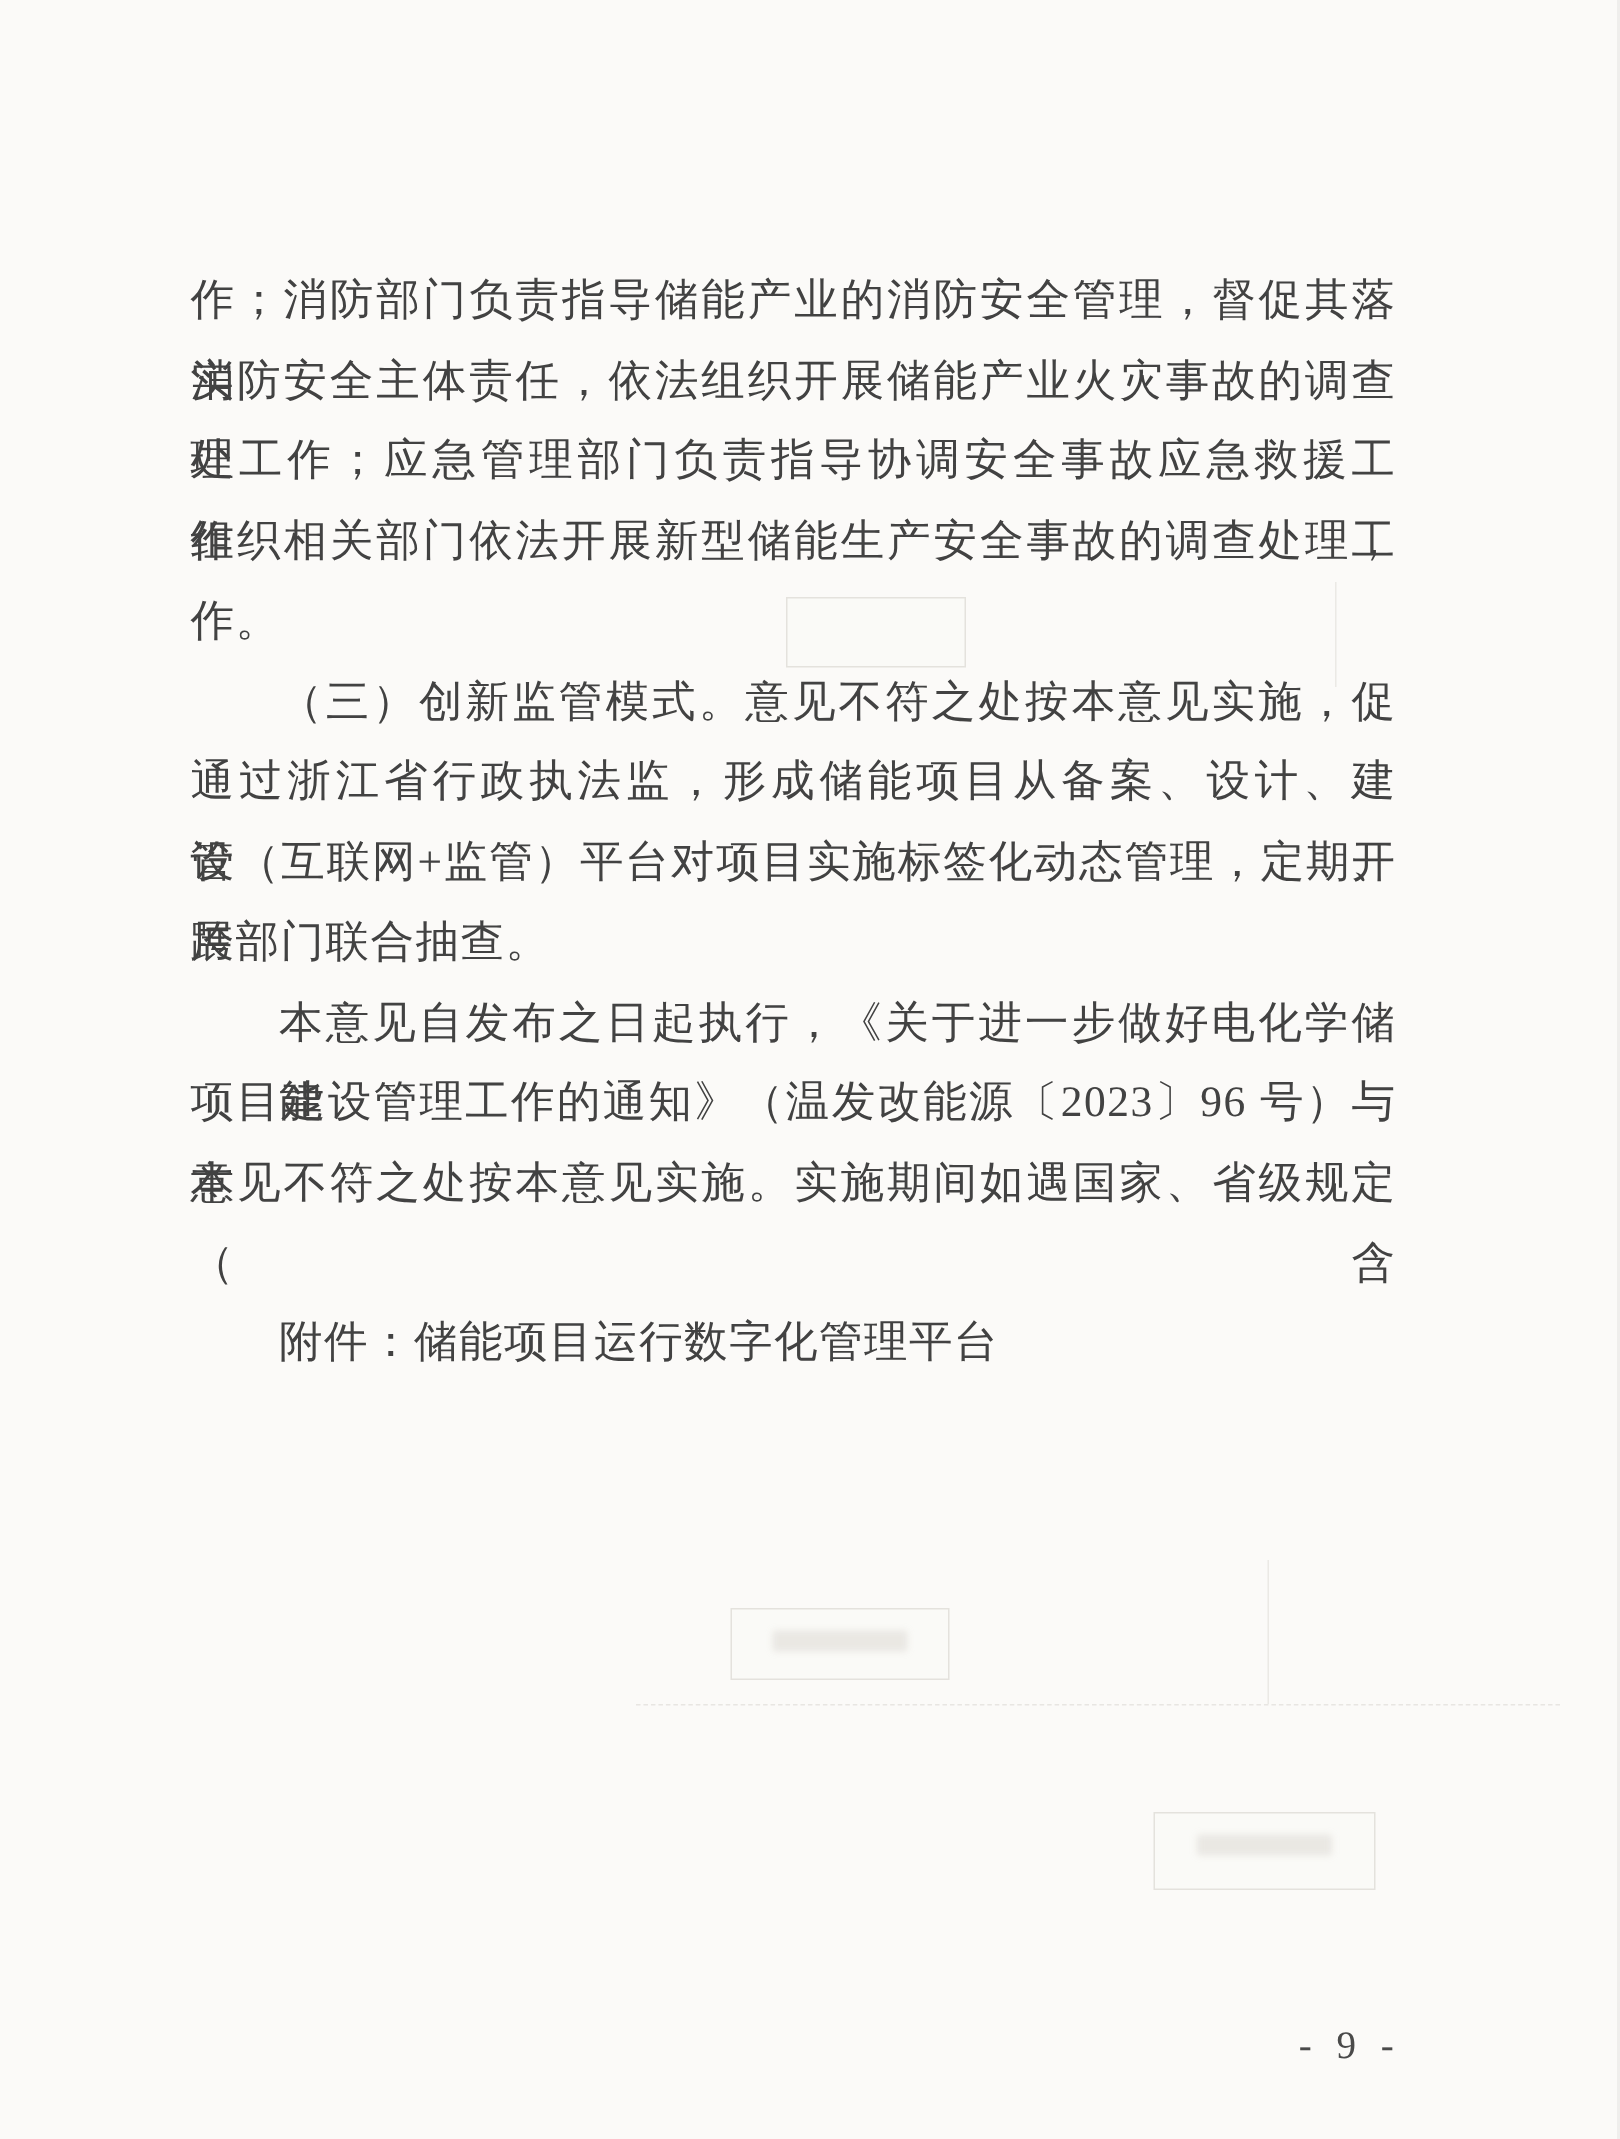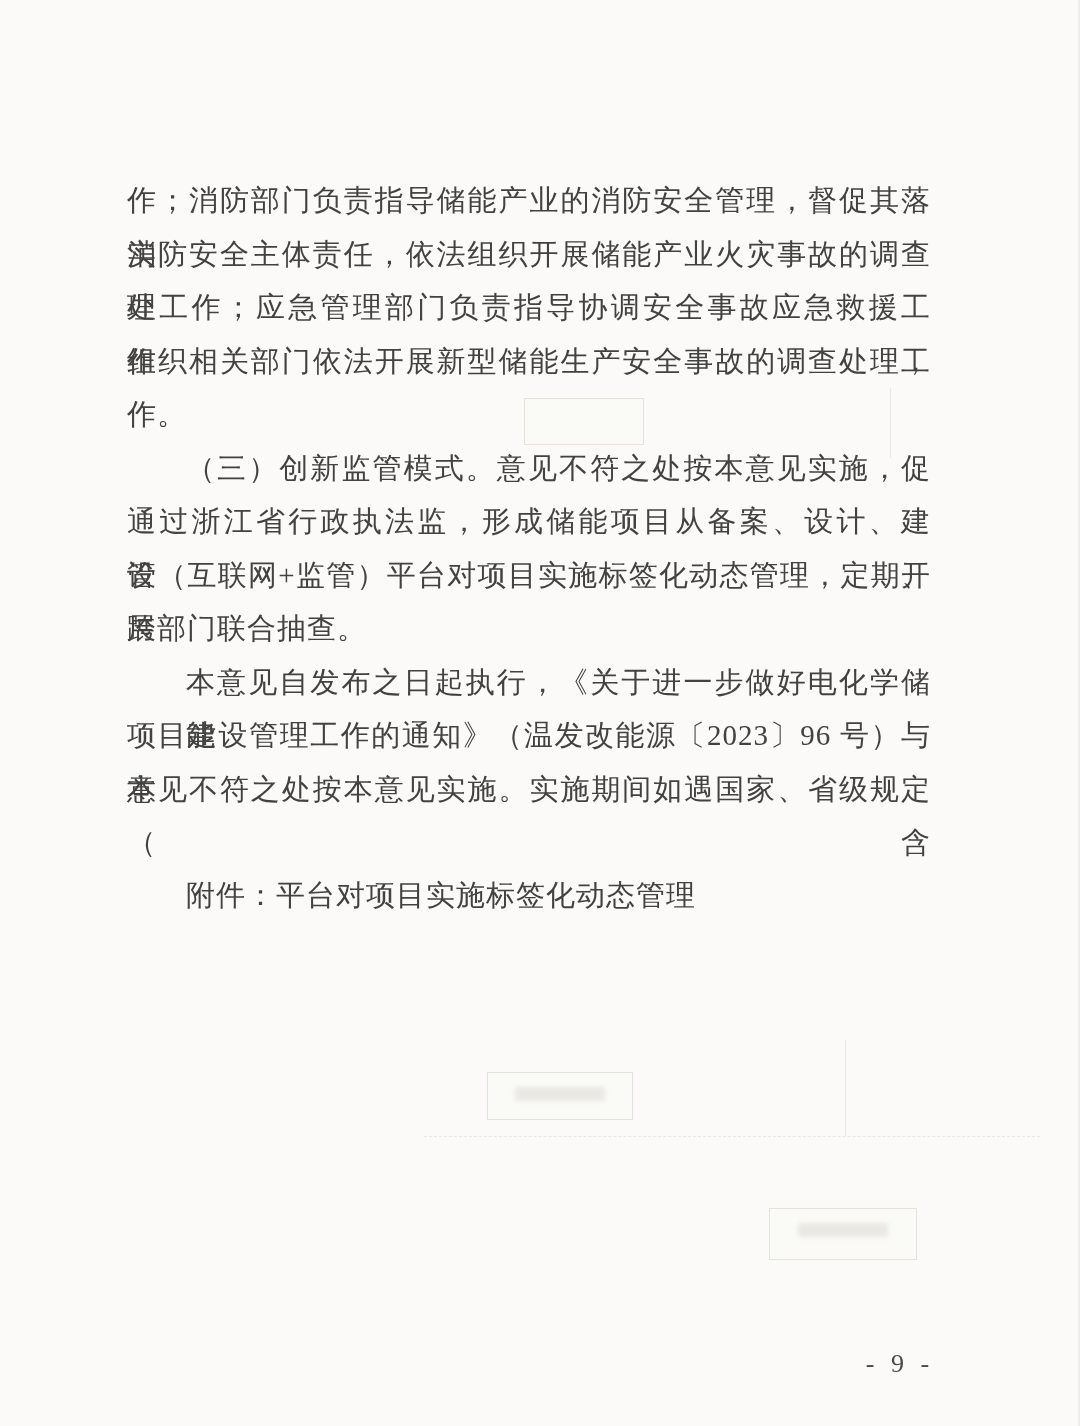--- a/index.html
+++ b/index.html
@@ -102,19 +102,19 @@
       <div class="line just">理工作；应急管理部门负责指导协调安全事故应急救援工作，</div>
       <div class="line just">组织相关部门依法开展新型储能生产安全事故的调查处理工</div>
       <div class="line">作。</div>
       <div class="line just indent">（三）创新监管模式。意见不符之处按本意见实施，促</div>
       <div class="line just">通过浙江省行政执法监，形成储能项目从备案、设计、建设、</div>
       <div class="line just">管（互联网+监管）平台对项目实施标签化动态管理，定期开展</div>
       <div class="line">跨部门联合抽查。</div>
       <div class="line just indent">本意见自发布之日起执行，《关于进一步做好电化学储能</div>
       <div class="line just">项目建设管理工作的通知》（温发改能源〔2023〕96 号）与本</div>
       <div class="line just">意见不符之处按本意见实施。实施期间如遇国家、省级规定（含</div>
-      <div class="line indent gap">附件：平台对项目实施标签化动态管理</div>
+      <div class="line indent gap">附件：储能项目运行数字化管理平台</div>
     </div>
 
   <div class="page-number">- 9 -</div>
 
   <div class="scan-edge"></div>
 </div>
 
 </body></html>

